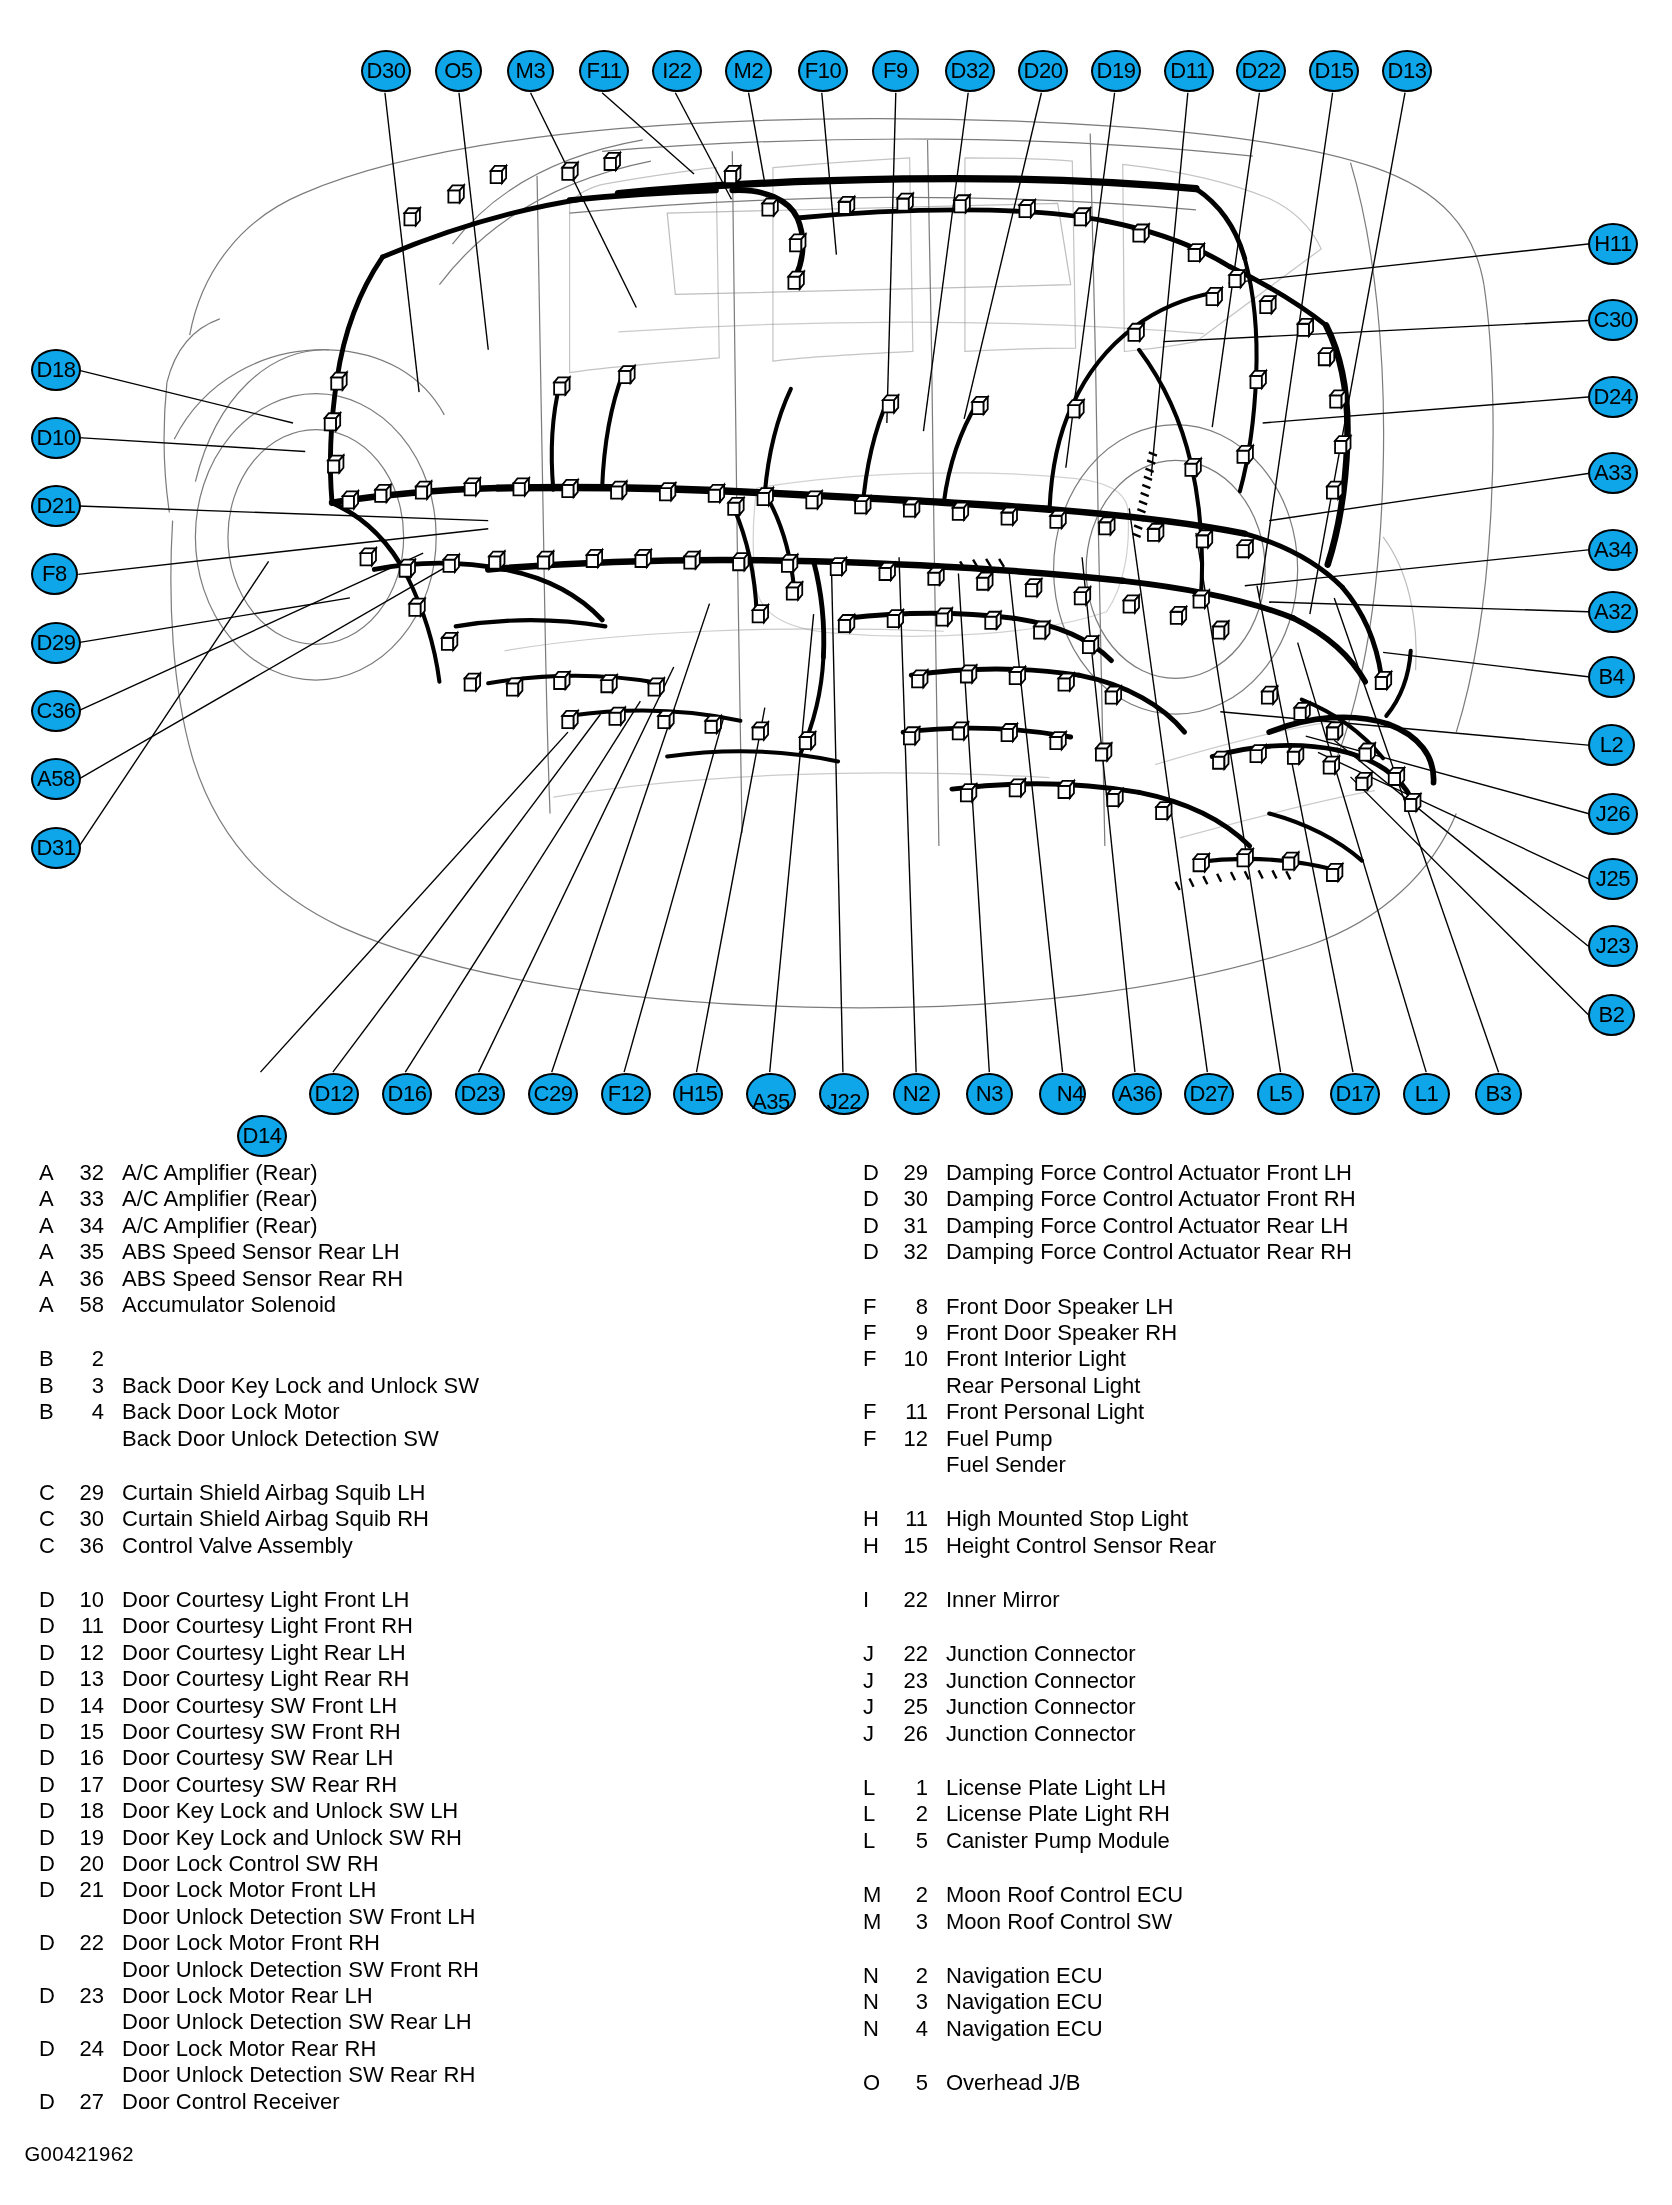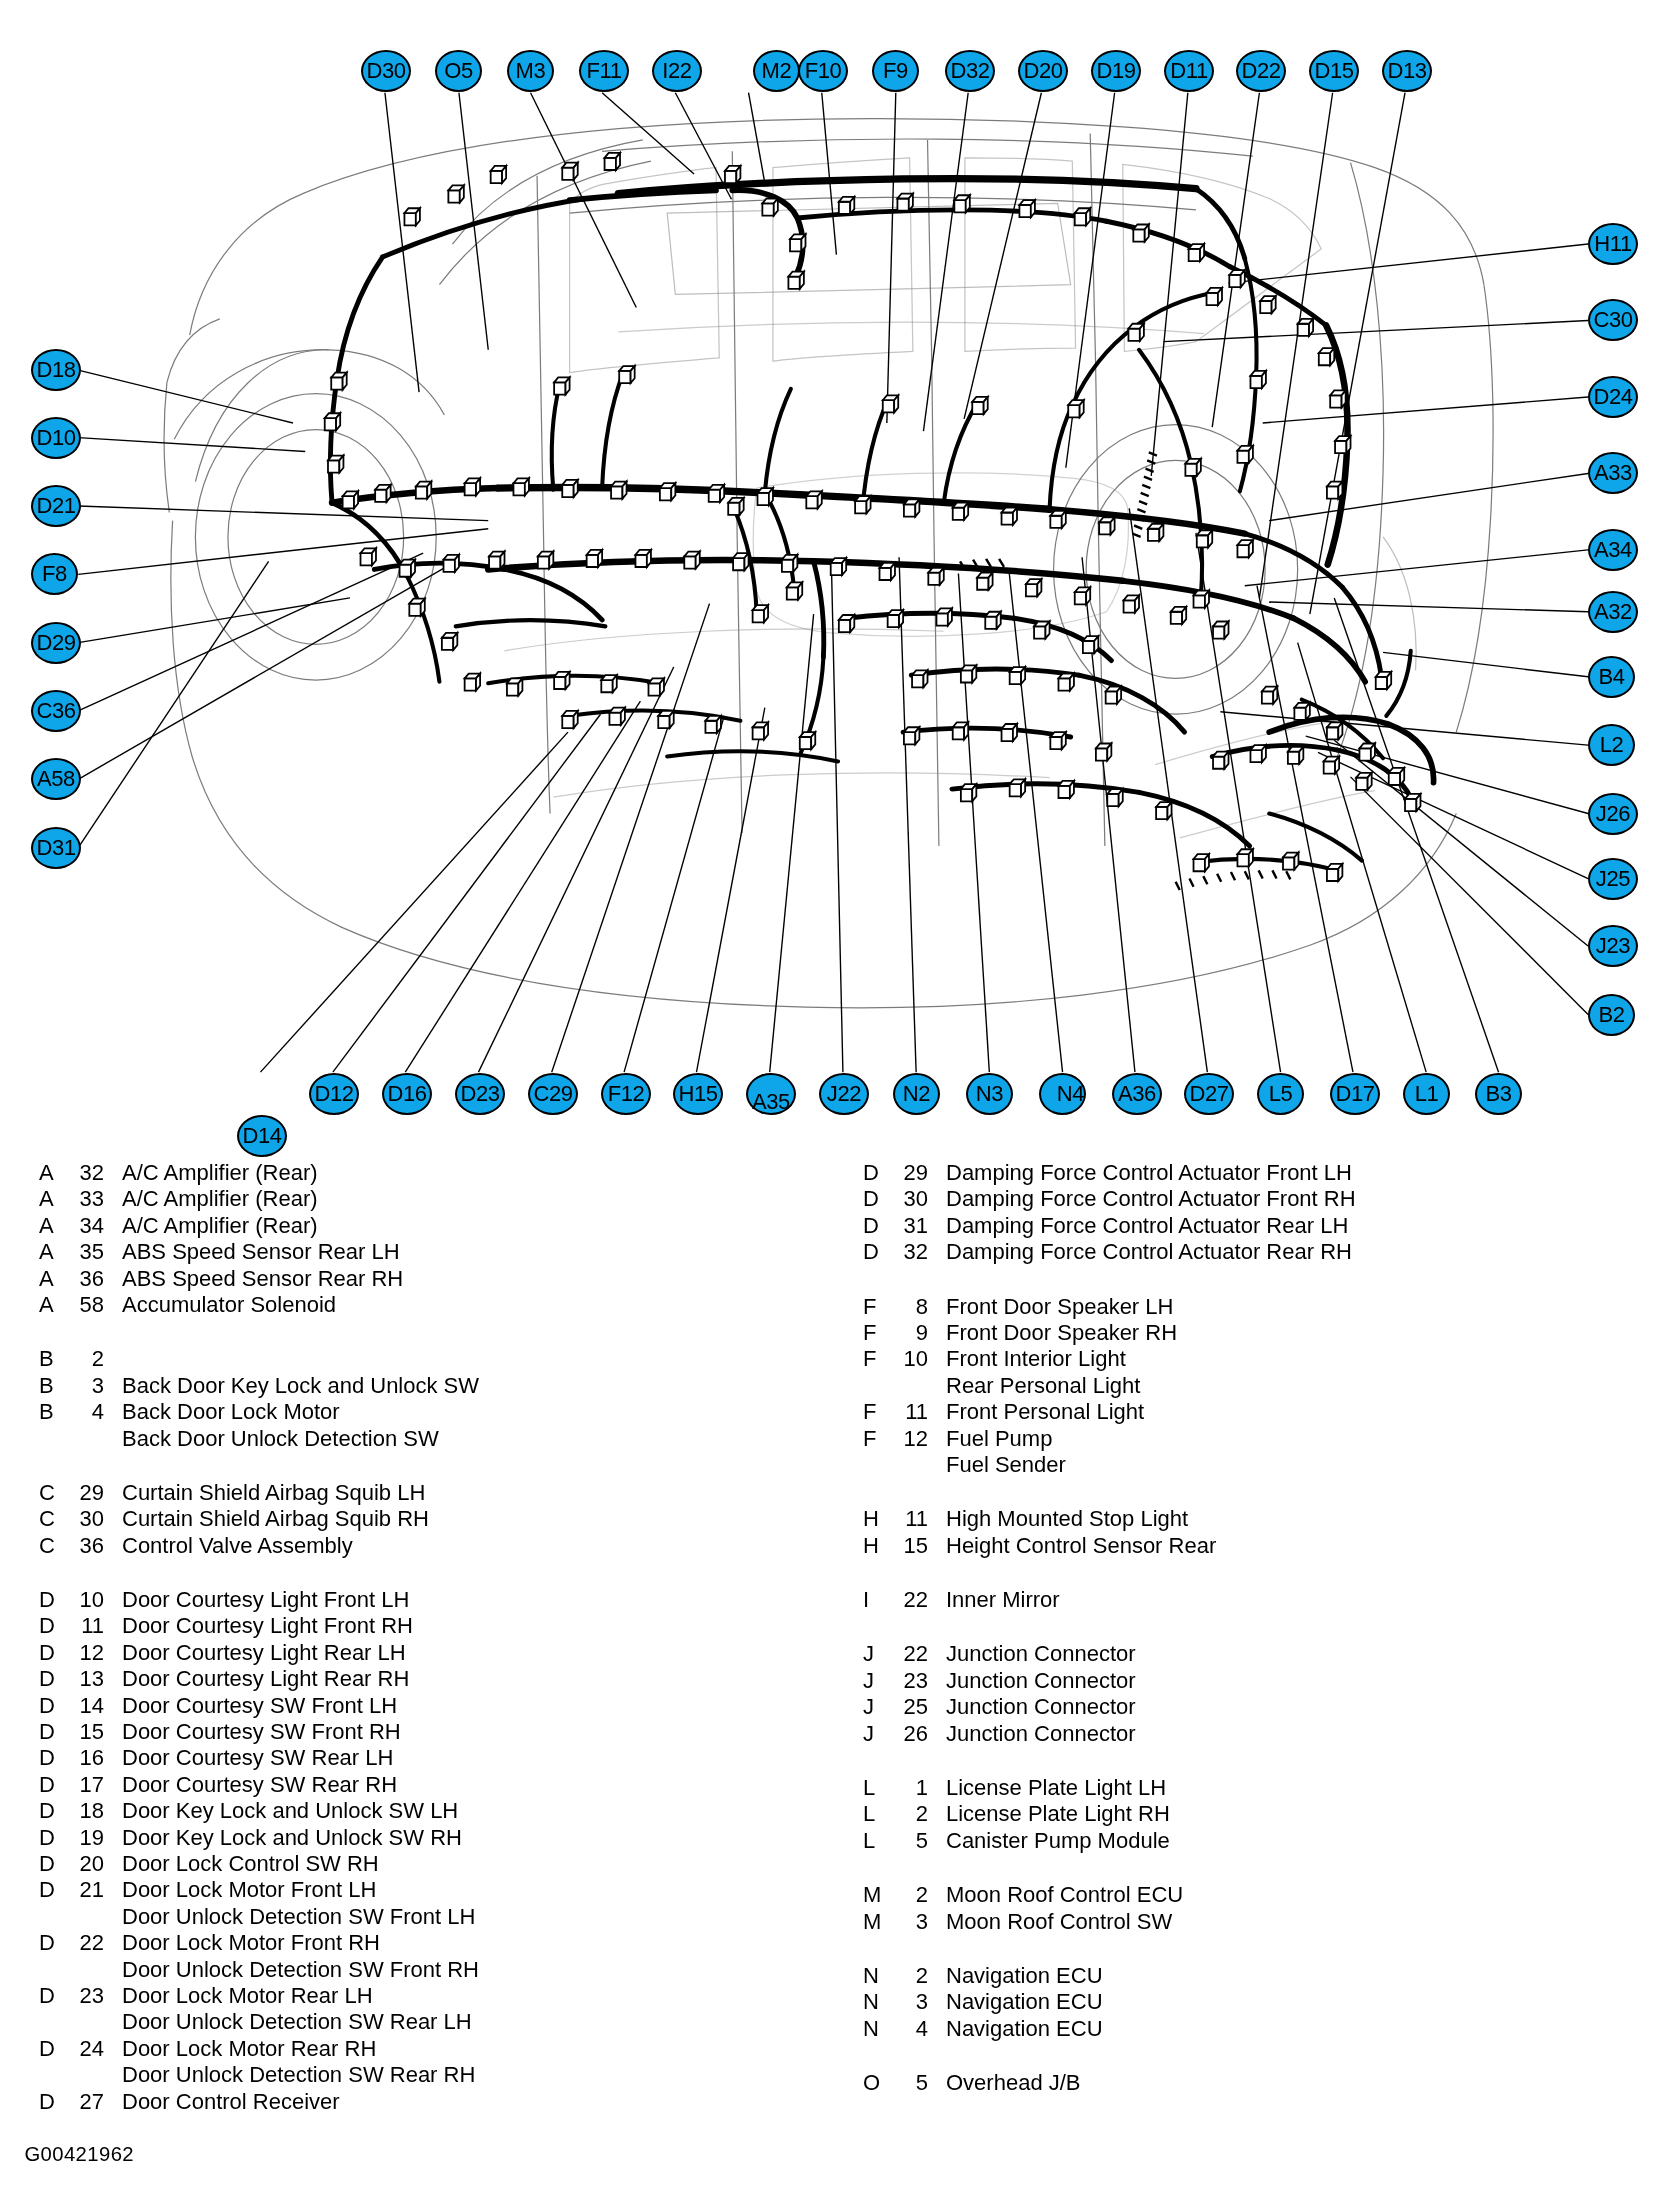--- a/index.html
+++ b/index.html
@@ -989,21 +989,21 @@
         </div>
         <div class="callout" style="left: 507px; top: 50px;">
           <span>M3</span>
         </div>
         <div class="callout wide" style="left: 579px; top: 50px;">
           <span>F11</span>
         </div>
         <div class="callout wide" style="left: 652px; top: 50px;">
           <span>I22</span>
         </div>
-        <div class="callout" style="left: 753px; top: 50px;">
+        <div class="callout" style="left: 725px; top: 50px;">
           <span>M2</span>
         </div>
         <div class="callout wide" style="left: 798px; top: 50px;">
           <span>F10</span>
         </div>
         <div class="callout" style="left: 872px; top: 50px;">
           <span>F9</span>
         </div>
         <div class="callout wide" style="left: 945px; top: 50px;">
           <span>D32</span>
@@ -1043,21 +1043,21 @@
         </div>
         <div class="callout wide" style="left: 601px; top: 1073px;">
           <span>F12</span>
         </div>
         <div class="callout wide" style="left: 673px; top: 1073px;">
           <span>H15</span>
         </div>
         <div class="callout wide" style="left: 746px; top: 1073px; align-items: flex-end;">
           <span>A35</span>
         </div>
-        <div class="callout wide" style="left: 819px; top: 1073px;">
+        <div class="callout wide" style="left: 819px; top: 1073px; align-items: flex-end;">
           <span>J22</span>
         </div>
         <div class="callout" style="left: 893px; top: 1073px;">
           <span>N2</span>
         </div>
         <div class="callout" style="left: 966px; top: 1073px;">
           <span>N3</span>
         </div>
         <div class="callout" style="left: 1039px; top: 1073px; justify-content: flex-end;">
           <span>N4</span>

